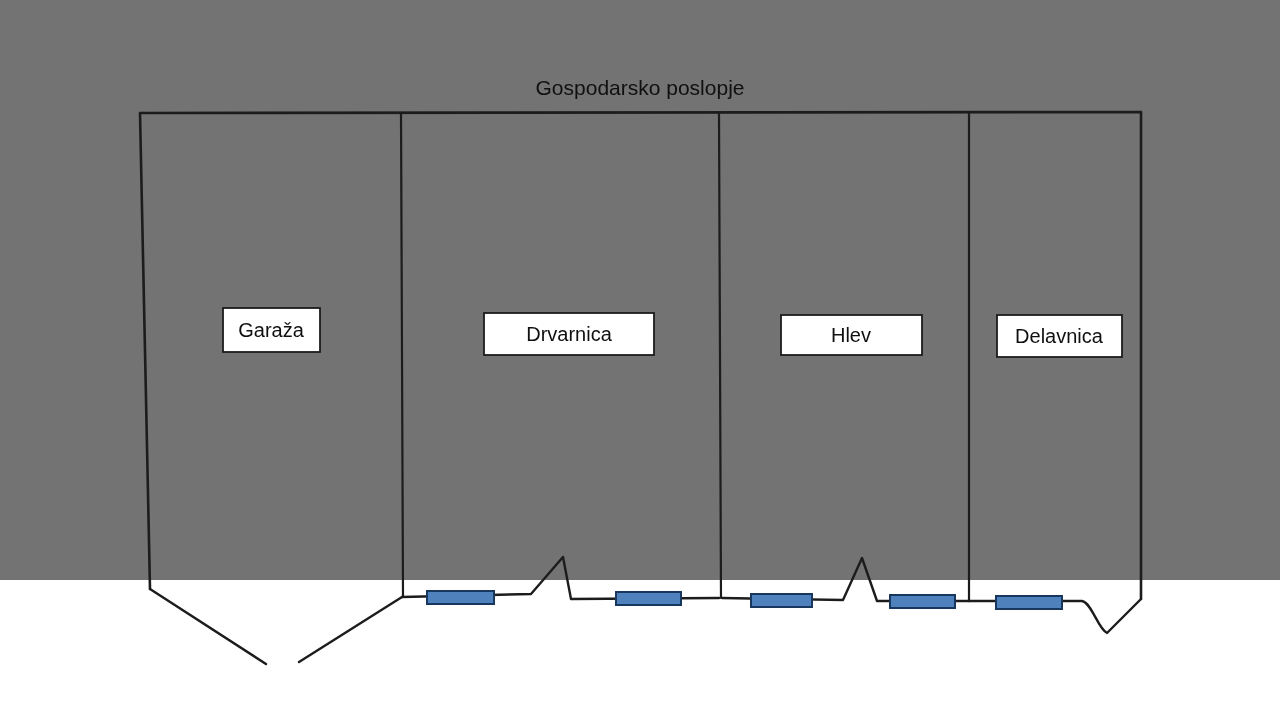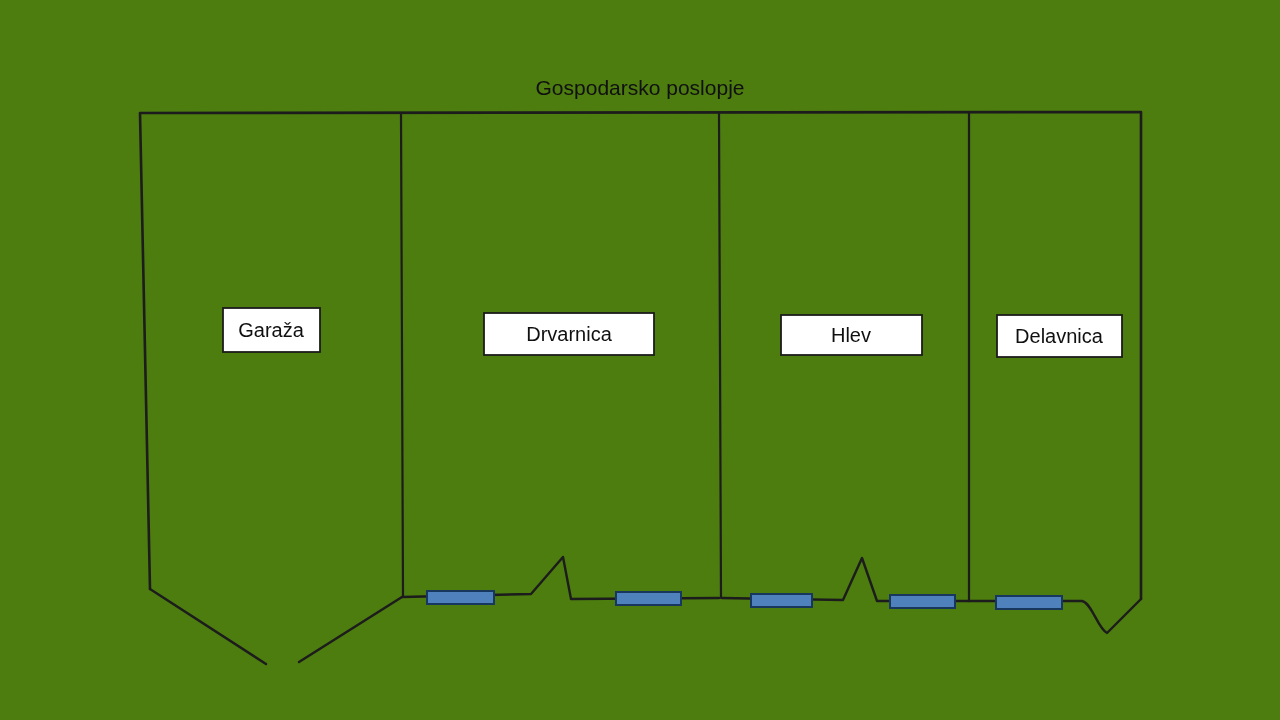--- a/index.html
+++ b/index.html
@@ -7,22 +7,22 @@
     padding: 0;
     background: #ffffff;
     width: 1280px;
     height: 720px;
     overflow: hidden;
     font-family: "Liberation Sans", sans-serif;
   }
   .canvas {
     position: relative;
     width: 1280px;
-    height: 720px;
-    background: #4d7c0f;
+    height: 580px;
+    background: #737373;
   }
   svg {
     display: block;
   }
   .title-text {
     font-family: "Liberation Sans", sans-serif;
     font-size: 21px;
     fill: #101010;
   }
   .room-text {

